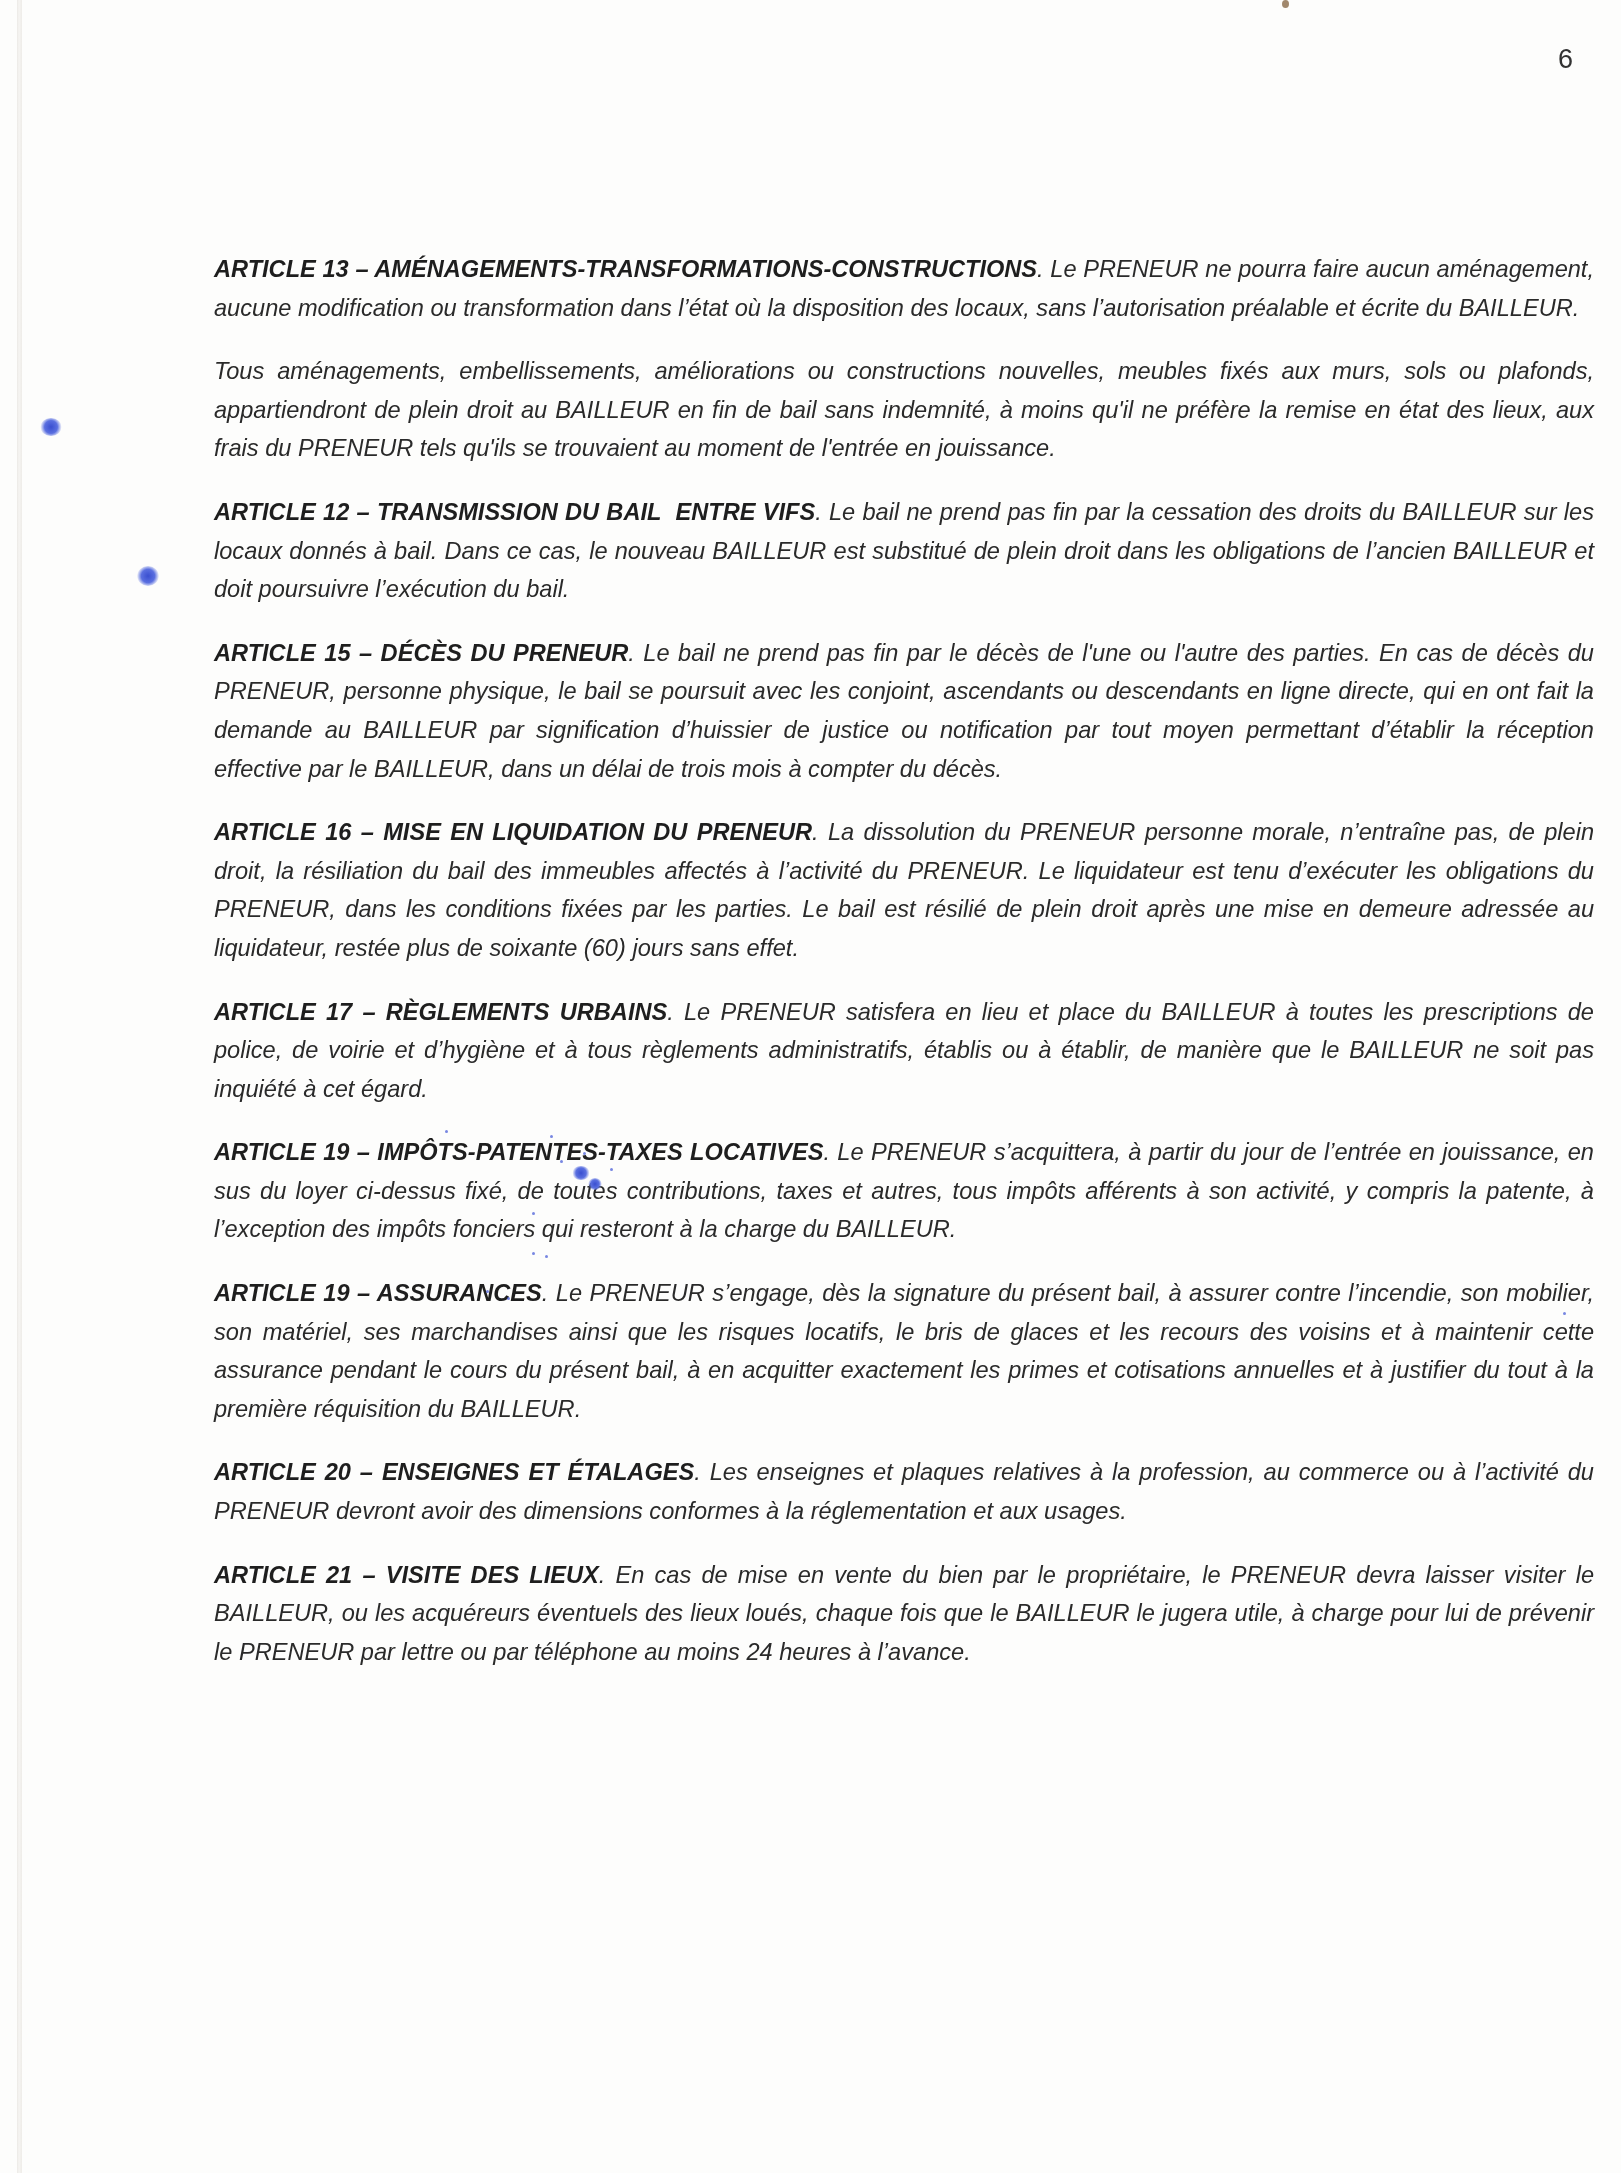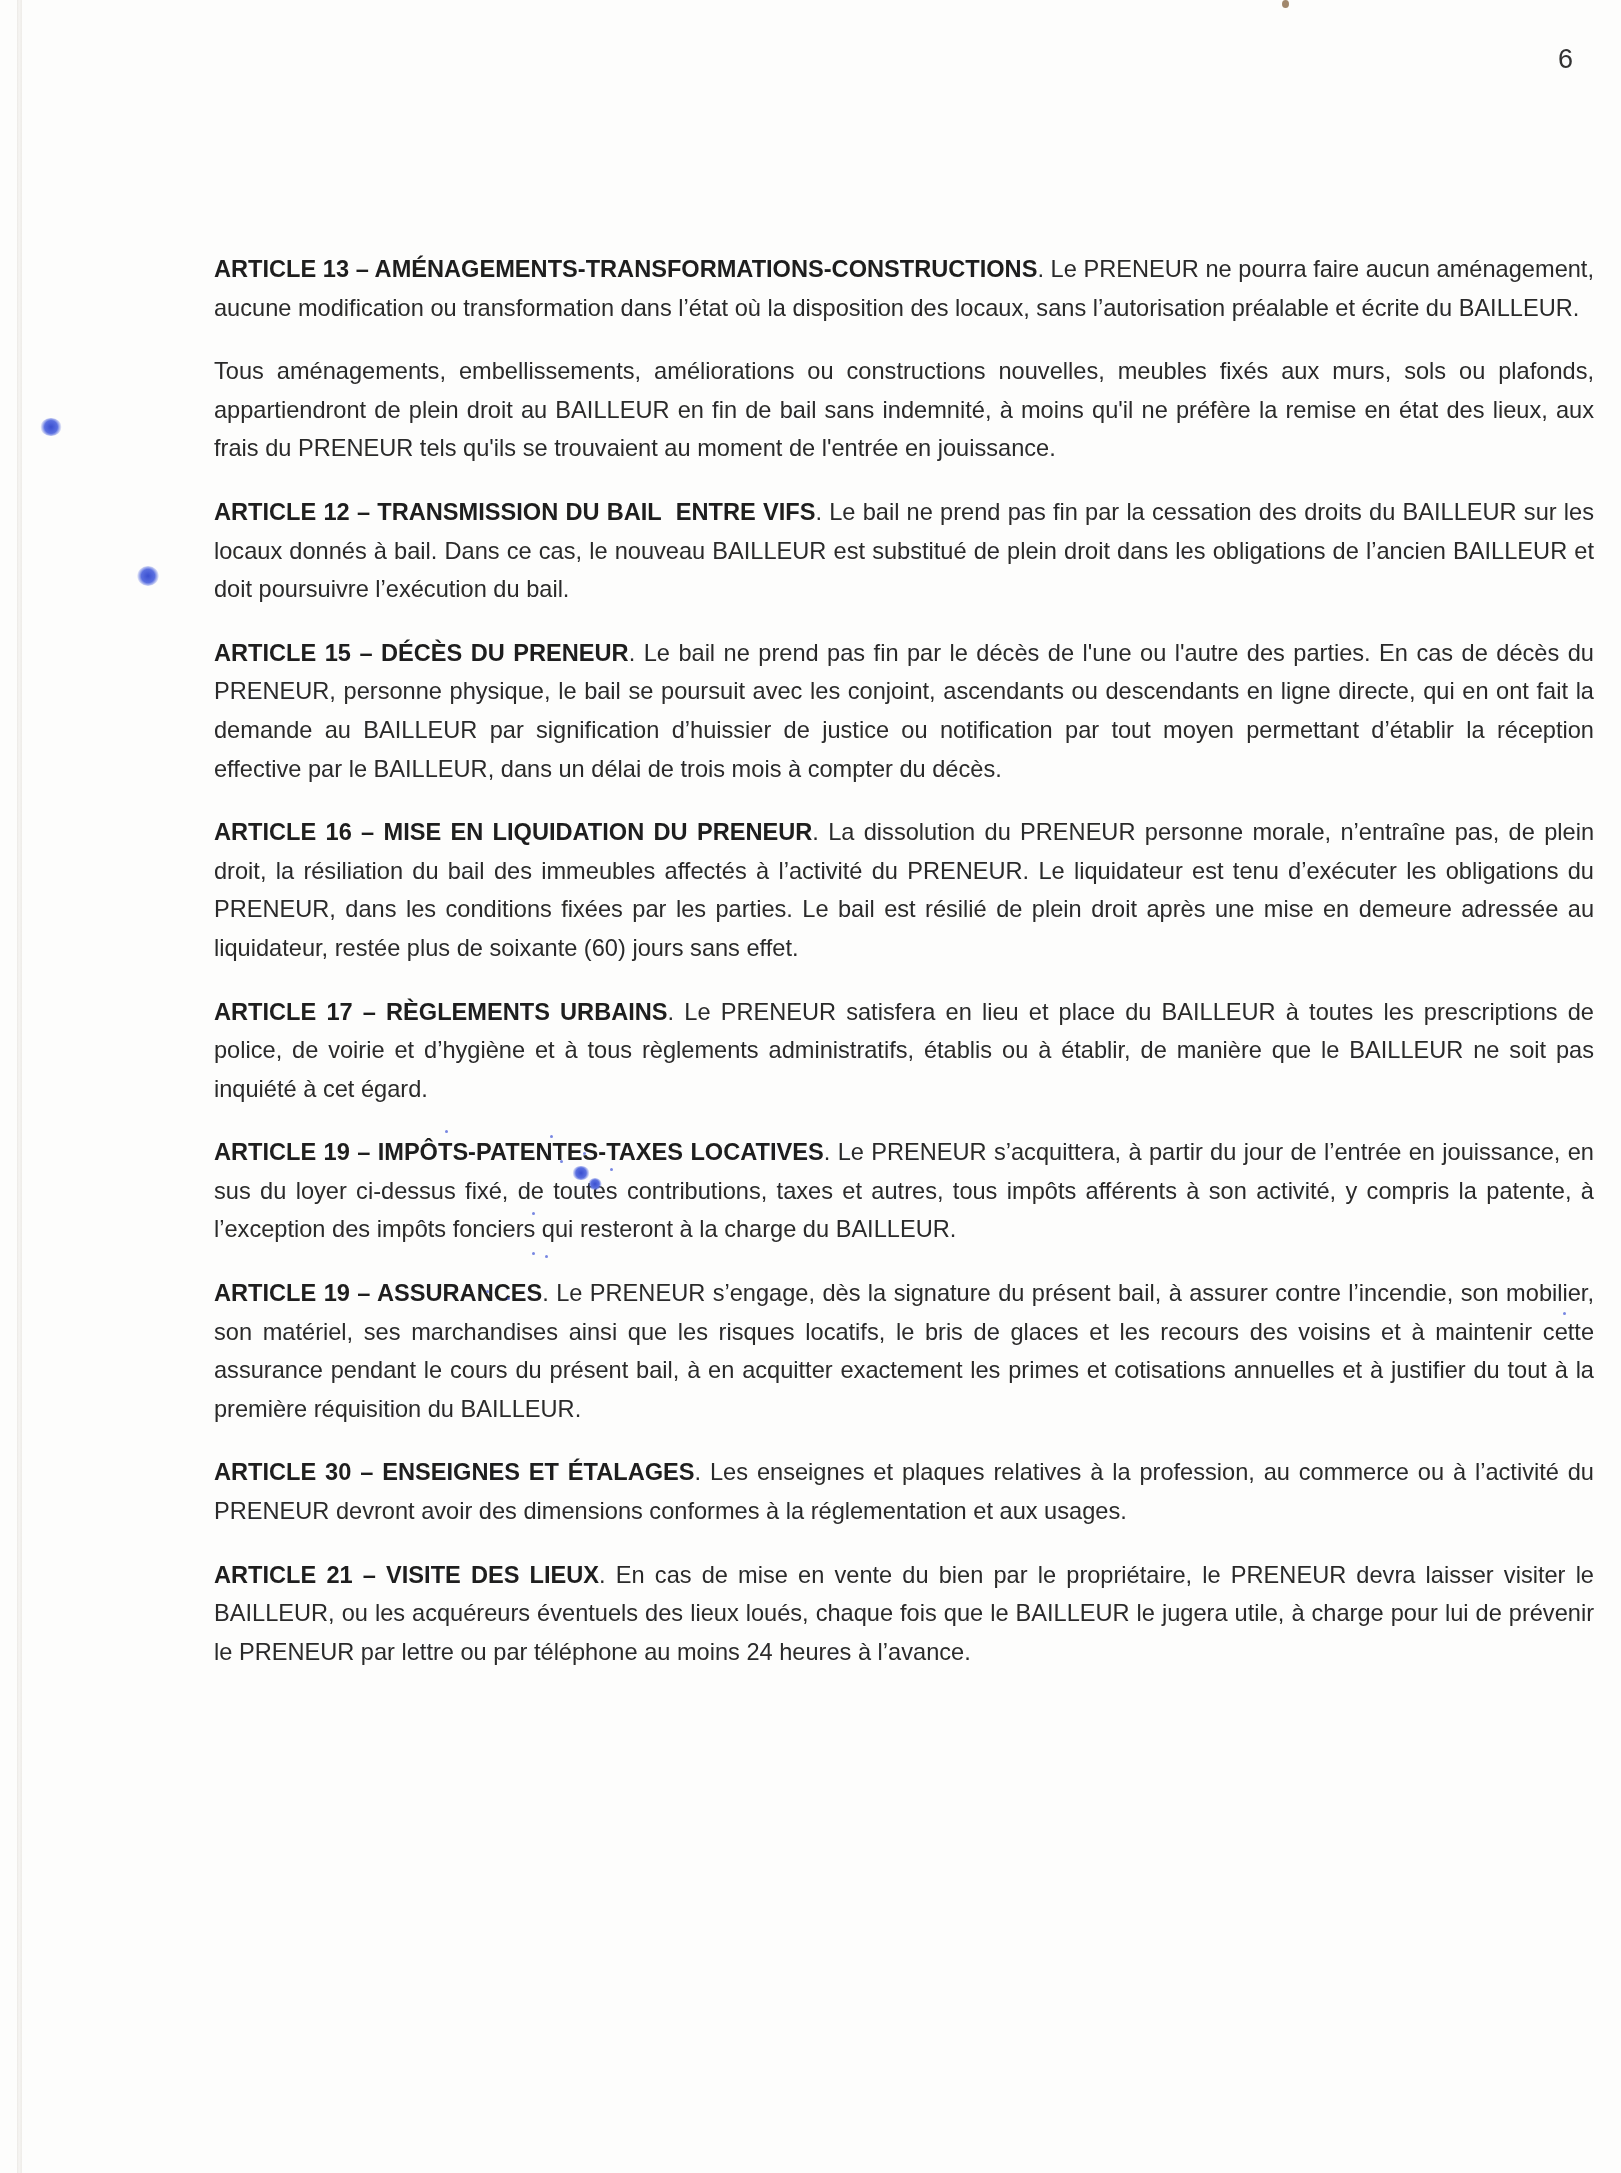--- a/index.html
+++ b/index.html
@@ -19,20 +19,21 @@
     font-size: 27px; color: #333;
   }
   .content {
     position: absolute; left: 214px; top: 250px; width: 1380px;
     font-size: 23.6px; line-height: 38.6px;
   }
   .para {
     margin: 0 0 25px 0;
     text-align: justify;
     text-align-last: left;
+    font-style: italic;
   }
   .heading { font-weight: bold; color: #1e1e1e; }
   .ink {
     position: absolute; border-radius: 50%;
     background: radial-gradient(circle, #3a4fd0 0%, #5a6fe0 45%, rgba(120,140,240,0) 75%);
   }
   .speck { position: absolute; width: 3px; height: 3px; border-radius: 50%; background: #4b5fd8; opacity: .75; }
   .top-mark { position: absolute; left: 1282px; top: 0px; width: 7px; height: 8px; border-radius: 50%; background: #8a6a48; opacity: .8; }
 </style>
 </head>
@@ -45,21 +46,21 @@
 
 <div class="content">
   <p class="para"><span class="heading">ARTICLE 13 – AMÉNAGEMENTS-TRANSFORMATIONS-CONSTRUCTIONS</span><span>. Le PRENEUR ne pourra faire aucun aménagement, aucune modification ou transformation dans l’état où la disposition des locaux, sans l’autorisation préalable et écrite du BAILLEUR.</span></p>
   <p class="para"><span>Tous aménagements, embellissements, améliorations ou constructions nouvelles, meubles fixés aux murs, sols ou plafonds, appartiendront de plein droit au BAILLEUR en fin de bail sans indemnité, à moins qu'il ne préfère la remise en état des lieux, aux frais du PRENEUR tels qu'ils se trouvaient au moment de l'entrée en jouissance.</span></p>
   <p class="para"><span class="heading" style="white-space:pre">ARTICLE 12 – TRANSMISSION DU BAIL  ENTRE VIFS</span><span>. Le bail ne prend pas fin par la cessation des droits du BAILLEUR sur les locaux donnés à bail. Dans ce cas, le nouveau BAILLEUR est substitué de plein droit dans les obligations de l’ancien BAILLEUR et doit poursuivre l’exécution du bail.</span></p>
   <p class="para"><span class="heading">ARTICLE 15 – DÉCÈS DU PRENEUR</span><span>. Le bail ne prend pas fin par le décès de l'une ou l'autre des parties. En cas de décès du PRENEUR, personne physique, le bail se poursuit avec les conjoint, ascendants ou descendants en ligne directe, qui en ont fait la demande au BAILLEUR par signification d’huissier de justice ou notification par tout moyen permettant d’établir la réception effective par le BAILLEUR, dans un délai de trois mois à compter du décès.</span></p>
   <p class="para"><span class="heading">ARTICLE 16 – MISE EN LIQUIDATION DU PRENEUR</span><span>. La dissolution du PRENEUR personne morale, n’entraîne pas, de plein droit, la résiliation du bail des immeubles affectés à l’activité du PRENEUR. Le liquidateur est tenu d’exécuter les obligations du PRENEUR, dans les conditions fixées par les parties. Le bail est résilié de plein droit après une mise en demeure adressée au liquidateur, restée plus de soixante (60) jours sans effet.</span></p>
   <p class="para"><span class="heading">ARTICLE 17 – RÈGLEMENTS URBAINS</span><span>. Le PRENEUR satisfera en lieu et place du BAILLEUR à toutes les prescriptions de police, de voirie et d’hygiène et à tous règlements administratifs, établis ou à établir, de manière que le BAILLEUR ne soit pas inquiété à cet égard.</span></p>
   <p class="para"><span class="heading">ARTICLE 19 – IMPÔTS-PATENTES-TAXES LOCATIVES</span><span>. Le PRENEUR s’acquittera, à partir du jour de l’entrée en jouissance, en sus du loyer ci-dessus fixé, de toutes contributions, taxes et autres, tous impôts afférents à son activité, y compris la patente, à l’exception des impôts fonciers qui resteront à la charge du BAILLEUR.</span></p>
   <p class="para"><span class="heading">ARTICLE 19 – ASSURANCES</span><span>. Le PRENEUR  s’engage, dès la signature du présent bail,  à assurer contre l’incendie, son mobilier, son matériel, ses marchandises ainsi que les risques locatifs, le bris de glaces et les recours des voisins et à maintenir cette assurance pendant le cours du présent bail, à en acquitter exactement les primes et cotisations annuelles et à justifier du tout à la première réquisition du BAILLEUR.</span></p>
-  <p class="para"><span class="heading">ARTICLE 30 – ENSEIGNES ET ÉTALAGES</span><span>. Les enseignes et plaques relatives à la profession, au commerce ou à l’activité du PRENEUR devront avoir des dimensions conformes à la réglementation et aux usages.</span></p>
+  <p class="para"><span class="heading">ARTICLE 20 – ENSEIGNES ET ÉTALAGES</span><span>. Les enseignes et plaques relatives à la profession, au commerce ou à l’activité du PRENEUR devront avoir des dimensions conformes à la réglementation et aux usages.</span></p>
   <p class="para"><span class="heading">ARTICLE 21 – VISITE DES LIEUX</span><span>. En cas de mise en vente du bien par le propriétaire, le PRENEUR devra laisser visiter le BAILLEUR, ou les acquéreurs éventuels des lieux loués, chaque fois que le BAILLEUR le jugera utile, à charge pour lui de prévenir le PRENEUR par lettre ou par téléphone au moins 24 heures à l’avance.</span></p>
 </div>
 
 <div class="ink" style="left:40px;top:418px;width:22px;height:18px;"></div>
 <div class="ink" style="left:137px;top:566px;width:22px;height:20px;"></div>
 <div class="ink" style="left:572px;top:1166px;width:18px;height:14px;"></div>
 <div class="ink" style="left:588px;top:1178px;width:14px;height:12px;"></div>
 <div class="speck" style="left:550px;top:1135px;"></div>
 <div class="speck" style="left:583px;top:1152px;"></div>
 <div class="speck" style="left:560px;top:1160px;"></div>

